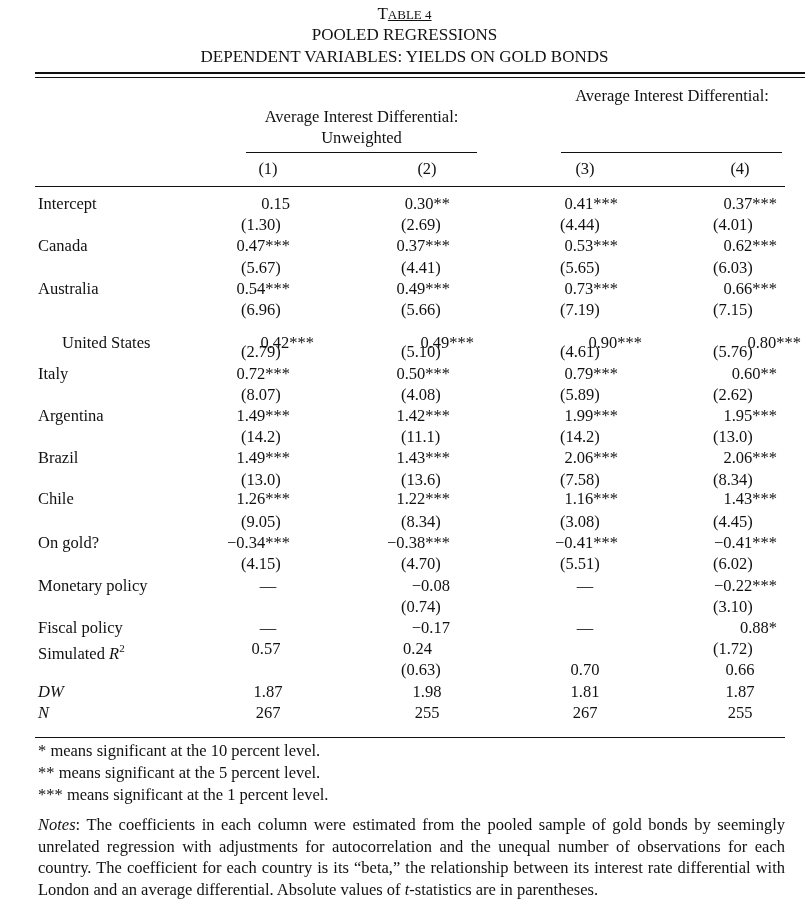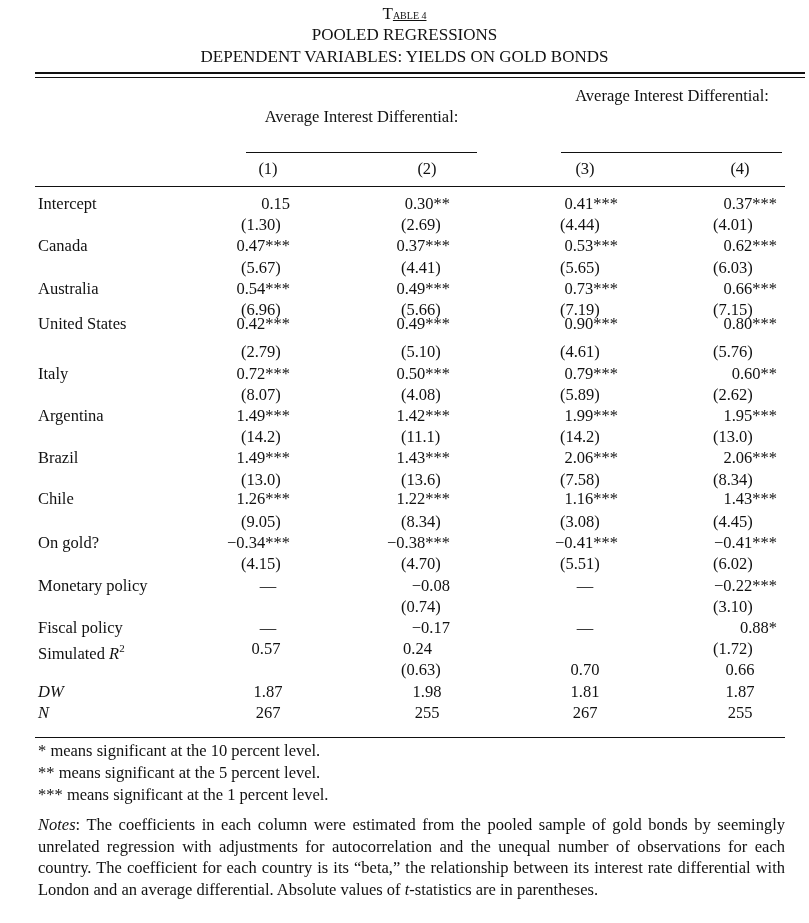--- a/index.html
+++ b/index.html
@@ -3,21 +3,21 @@
 <meta charset="utf-8">
 <style>
   html, body { margin: 0; padding: 0; background: #ffffff; }
   body {
     width: 809px; height: 923px; position: relative; overflow: hidden;
     font-family: "Liberation Serif", "DejaVu Serif", serif;
     color: #111; font-size: 16.5px;
   }
   .title { position: absolute; left: 0; width: 809px; text-align: center; line-height: 20px; }
   .t1 { top: 4px; font-size: 17px; }
-  .t1 .sc { font-size: 10px; text-decoration: underline; }
+  .t1 .sc { font-size: 13px; text-decoration: underline; }
   .t2 { top: 25px; font-size: 17px; }
   .t3 { top: 47px; font-size: 17px; }
   .rule { position: absolute; background: #111; }
   .r-top1 { left: 35px; width: 770px; top: 72px; height: 2px; }
   .r-top2 { left: 35px; width: 770px; top: 77px; height: 1px; }
   .r-sub1 { left: 246px; width: 231px; top: 152px; height: 1px; }
   .r-sub2 { left: 561px; width: 221px; top: 152px; height: 1px; }
   .r-head { left: 35px; width: 750px; top: 186px; height: 1px; }
   .r-bot { left: 35px; width: 750px; top: 737px; height: 1px; }
   .grp { position: absolute; text-align: center; line-height: 21px; font-size: 16.5px; }
@@ -39,20 +39,21 @@
 
 <div class="title t1"><span>T</span><span class="sc">ABLE 4</span></div>
 <div class="title t2">POOLED REGRESSIONS</div>
 <div class="title t3">DEPENDENT VARIABLES: YIELDS ON GOLD BONDS</div>
 
 <div class="rule r-top1"></div>
 <div class="rule r-top2"></div>
 
 <div class="grp g1">
   <div>Average Interest Differential:</div>
+  <div>Unweighted</div>
 </div>
 <div class="grp g2">
   <div>Average Interest Differential:</div>
 </div>
 <div class="rule r-sub1"></div>
 <div class="rule r-sub2"></div>
 
 <div class="colh" style="left:238px">(1)</div>
 <div class="colh" style="left:397px">(2)</div>
 <div class="colh" style="left:555px">(3)</div>
@@ -93,21 +94,21 @@
       <span class="cell coef" style="left: 360px;">0.49***</span>
       <span class="cell coef" style="left: 528px;">0.73***</span>
       <span class="cell coef" style="left: 687px;">0.66***</span>
     </div>
     <div class="row" style="top: 299px;">
       <span class="cell tst" style="left: 241px;">(6.96)</span>
       <span class="cell tst" style="left: 401px;">(5.66)</span>
       <span class="cell tst" style="left: 560px;">(7.19)</span>
       <span class="cell tst" style="left: 713px;">(7.15)</span>
     </div>
-    <div class="row" style="top: 313px;">
+    <div class="row" style="top: 332px; margin-left: 24px;">
       <span class="lab">United States</span>
       <span class="cell coef" style="left: 200px;">0.42***</span>
       <span class="cell coef" style="left: 360px;">0.49***</span>
       <span class="cell coef" style="left: 528px;">0.90***</span>
       <span class="cell coef" style="left: 687px;">0.80***</span>
     </div>
     <div class="row" style="top: 341.4px;">
       <span class="cell tst" style="left: 241px;">(2.79)</span>
       <span class="cell tst" style="left: 401px;">(5.10)</span>
       <span class="cell tst" style="left: 560px;">(4.61)</span>

